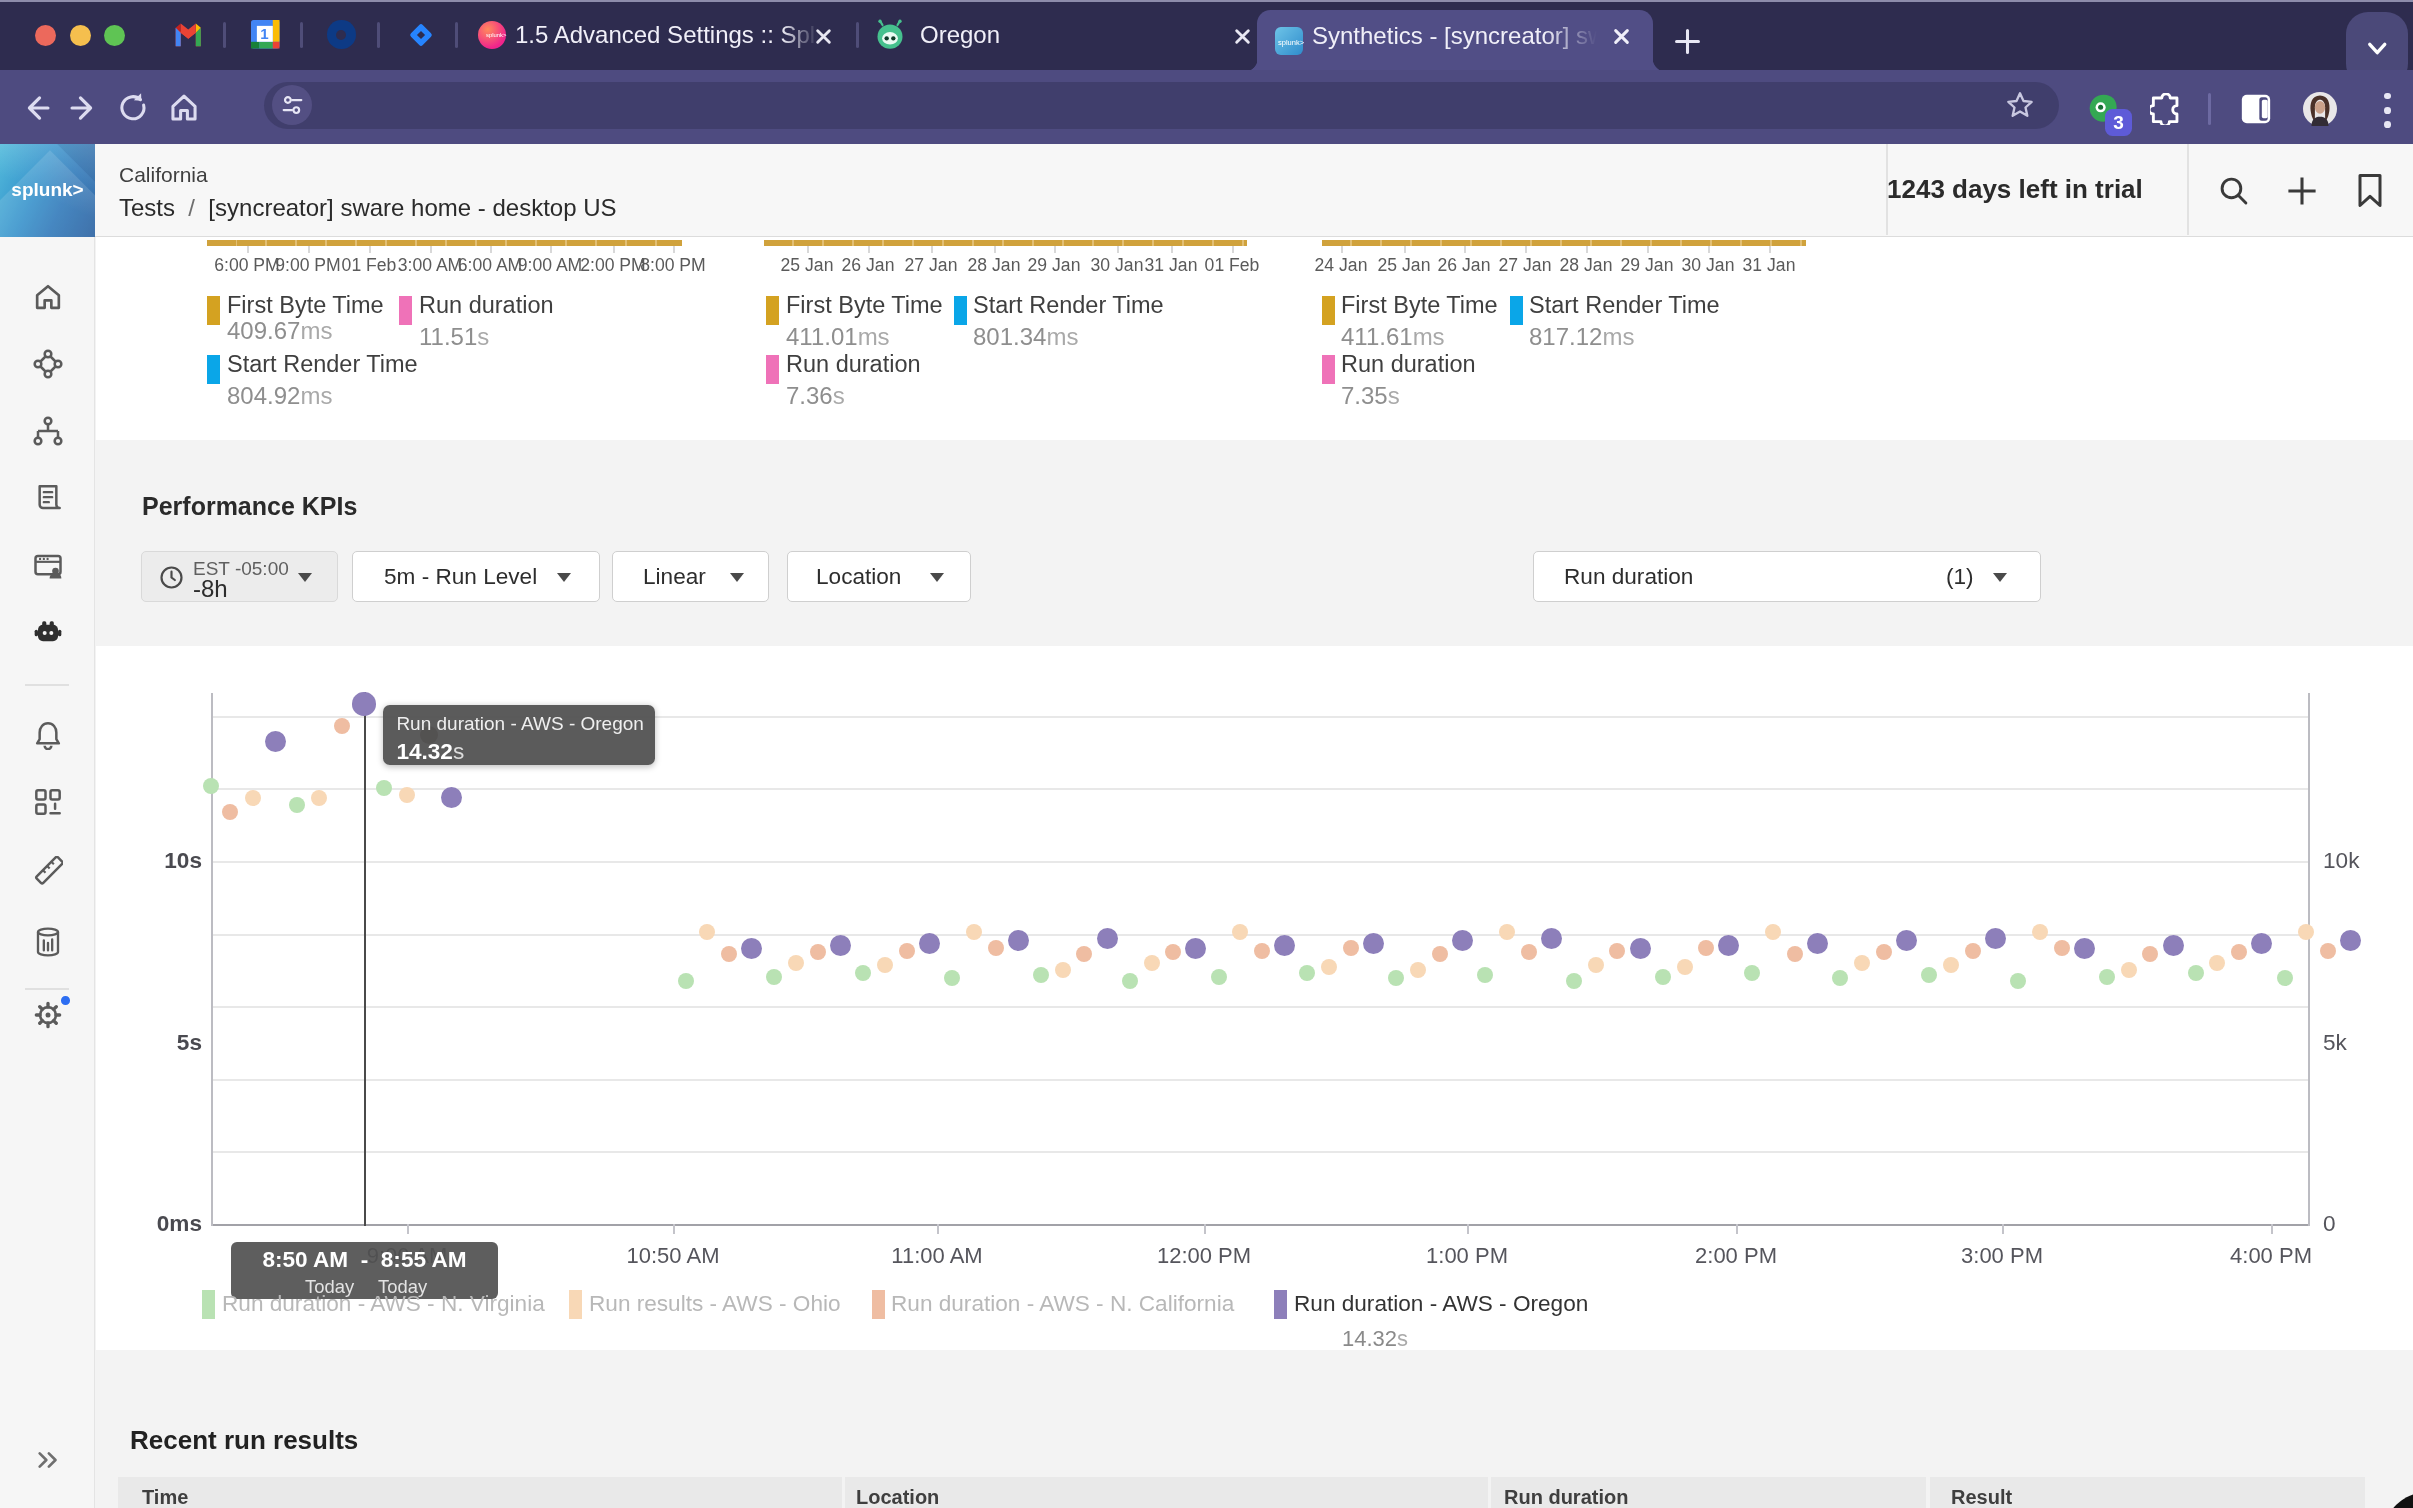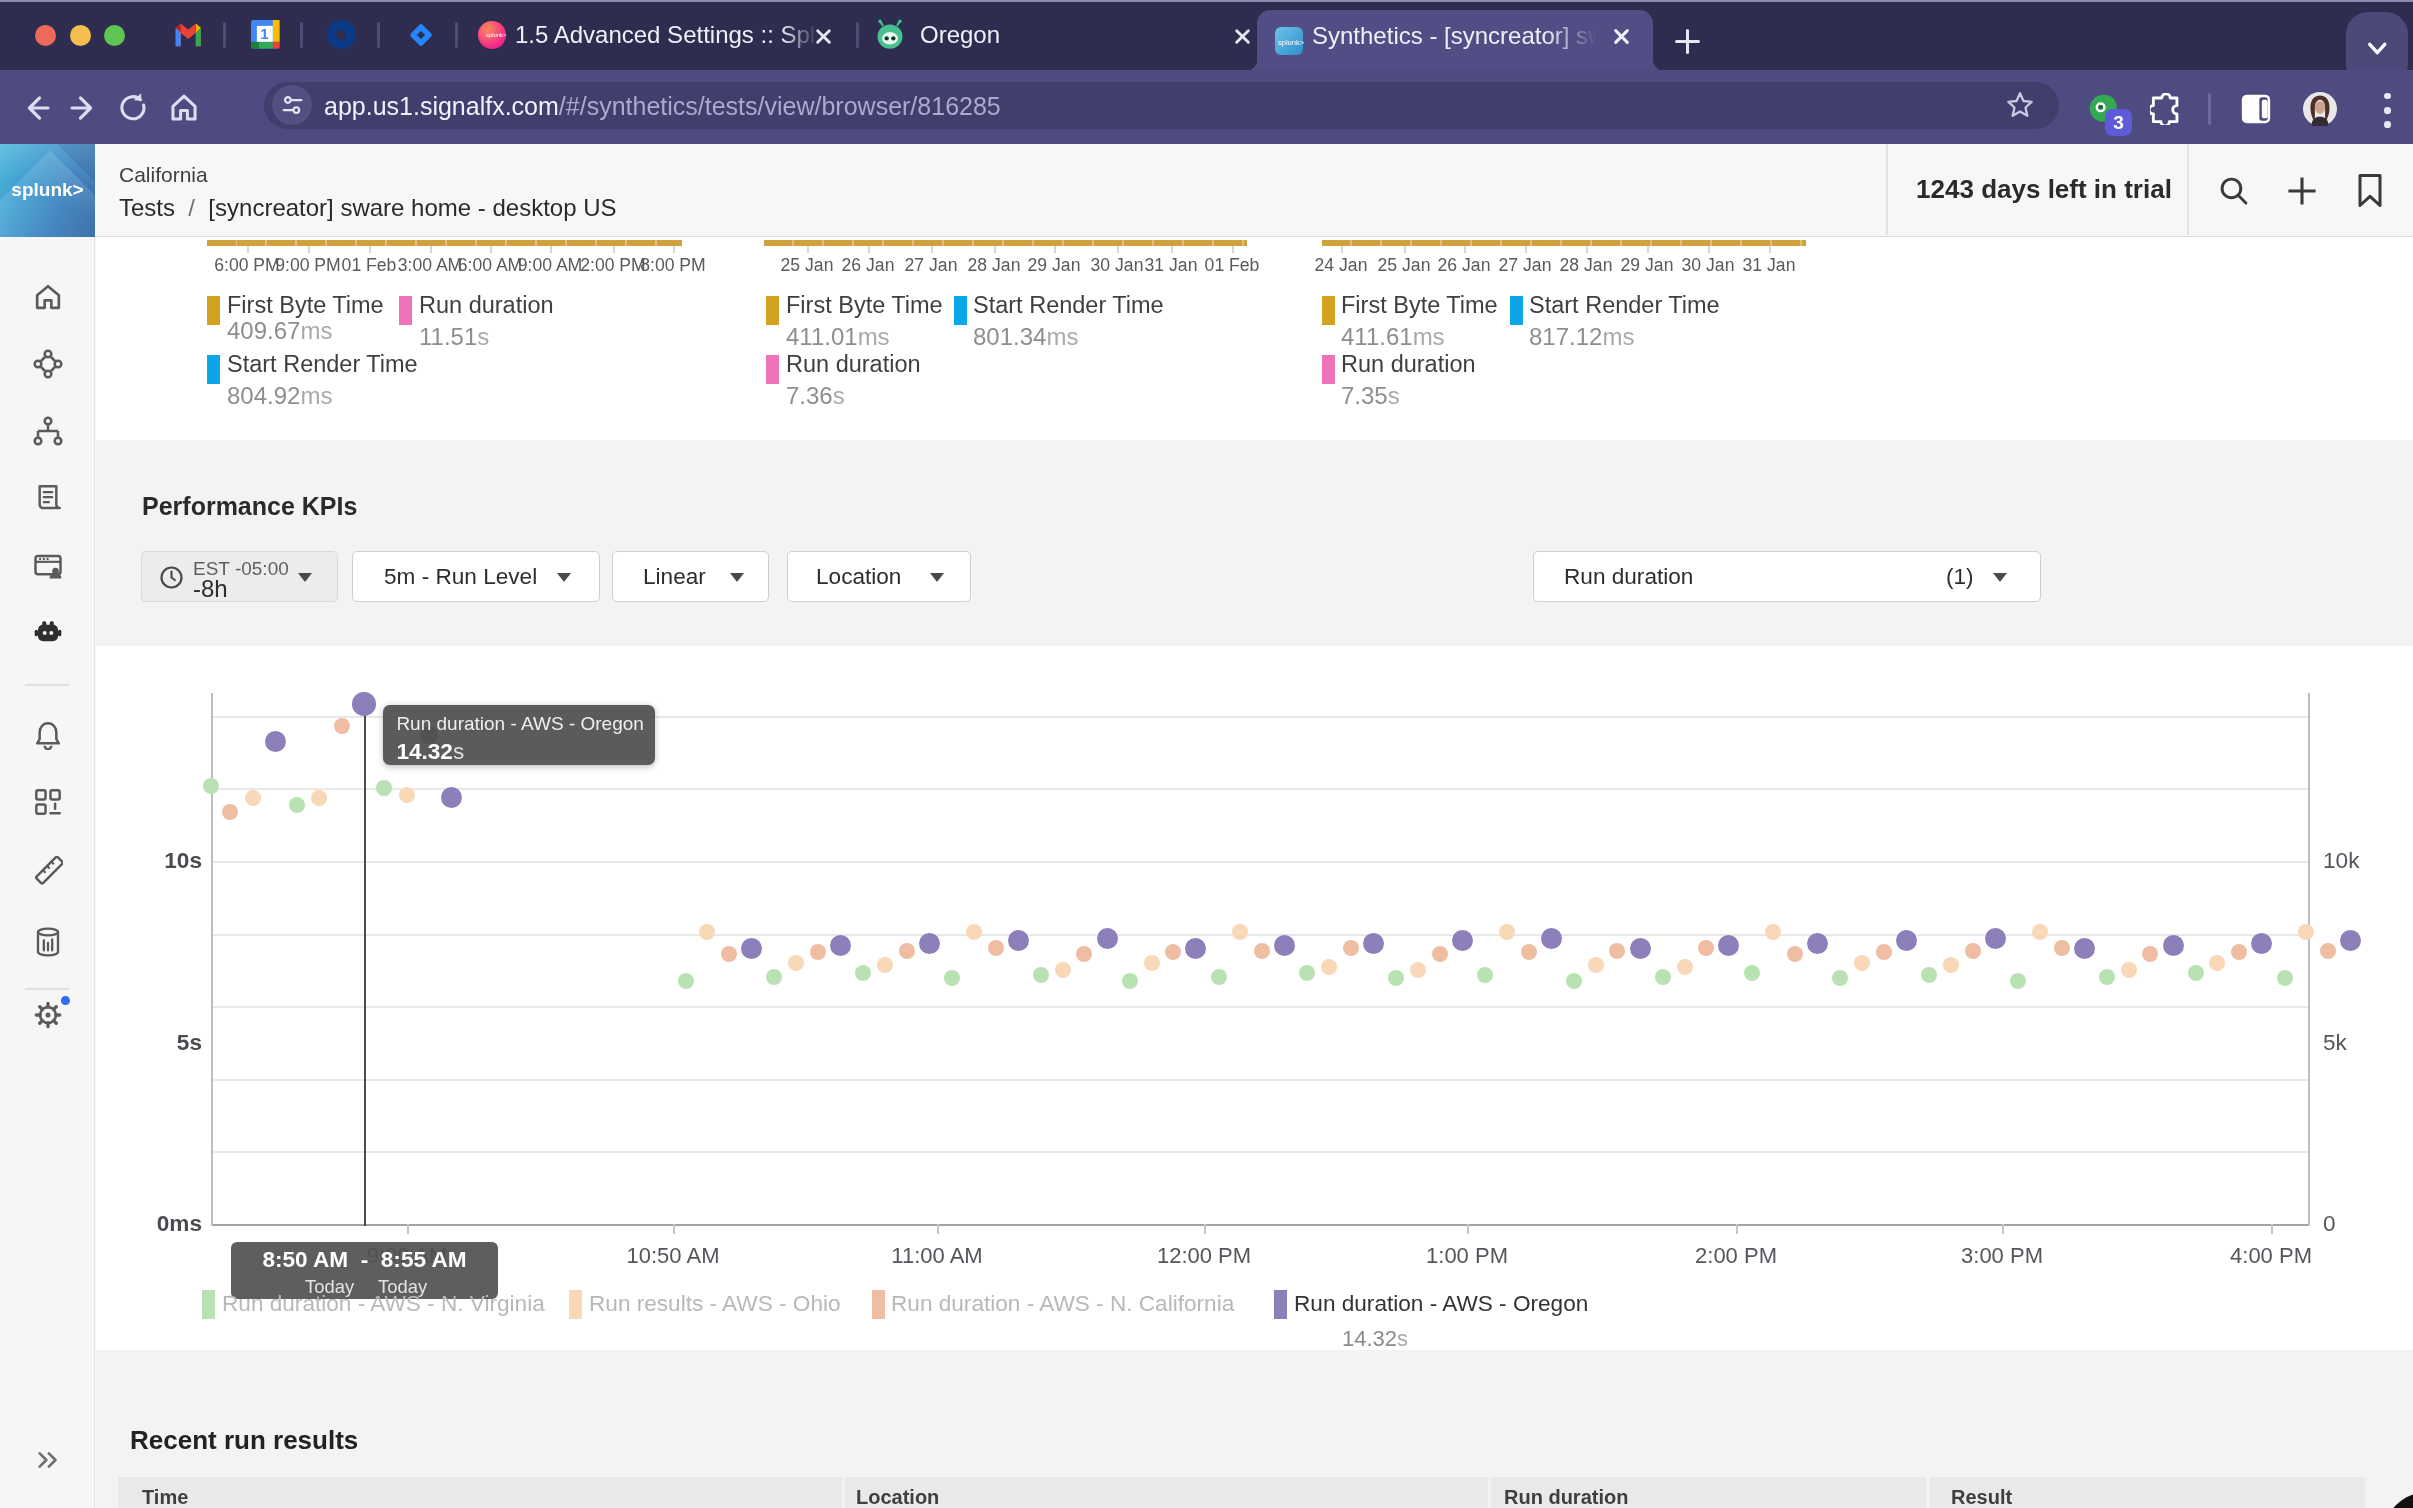--- a/index.html
+++ b/index.html
@@ -134,21 +134,20 @@
 <path d="M7 18 L20 6 L33 18 V33 H24 V23 H16 V33 H7 Z" stroke="#dddcf0" stroke-width="3.6" fill="none" stroke-linejoin="round"></path>
     </svg>
 <div id="urlpill">
 <div class="abs" style="left:8.4px;top:3.4px;width:40px;height:40px;border-radius:50%;background:#534f83"></div>
 <svg class="abs" style="left:18.4px;top:13.4px" width="21" height="21" viewBox="0 0 25 25">
 <circle cx="7" cy="6" r="3.4" stroke="#e7e6f5" stroke-width="2.6" fill="none"></circle>
         <path d="M12 6 H23" stroke="#e7e6f5" stroke-width="2.6" stroke-linecap="round"></path>
 <circle cx="17" cy="18" r="3.4" stroke="#e7e6f5" stroke-width="2.6" fill="none"></circle>
         <path d="M2 18 H12" stroke="#e7e6f5" stroke-width="2.6" stroke-linecap="round"></path>
       </svg>
-<div class="abs" style="left:60px;top:10px;font-size:25px;color:#f2f1fb;white-space:nowrap">app.us1.signalfx.com<span style="color:#aba9d0">/#/synthetics/tests/view/browser/816285</span></div>
 <svg class="abs" style="left:1741px;top:8.4px" width="30" height="30" viewBox="0 0 36 36">
 <path d="M18 4 L22.2 13.2 L32 14.2 L24.6 21 L26.8 31 L18 25.8 L9.2 31 L11.4 21 L4 14.2 L13.8 13.2 Z" stroke="#c9c8e0" stroke-width="2.8" fill="none" stroke-linejoin="round"></path>
       </svg>
 </div>
 <svg class="abs" style="left:2088px;top:22.6px" width="32" height="32" viewBox="0 0 38 38">
 <path d="M19 2 C28 2 34 8 34 17 C34 27 27 34 18 34 C9 34 2 27 2 18 C2 9 9 2 19 2 Z" fill="#34a853"></path>
 <circle cx="15" cy="17" r="6" fill="#fff"></circle>
       <circle cx="15" cy="17" r="3" fill="#1a6e34"></circle>
     </svg>
 <div class="abs" style="left:2105px;top:39px;width:27px;height:27px;border-radius:7.5px;background:#5e5bd8;color:#fff;font-size:19px;font-weight:bold;text-align:center;line-height:27px">3</div>
@@ -173,21 +172,21 @@
 </div>
 <div id="appheader">
 <div id="logo">
       <div class="sh2"></div>
       <div class="sh1"></div>
       <div class="txt">splunk&gt;</div>
     </div>
 <div class="abs" style="left:119px;top:19px;font-size:21px;color:#3f3f3f">California</div>
 <div class="abs" style="left:119px;top:50px;font-size:24px;color:#2b2b2b;white-space:nowrap">Tests&nbsp; <span style="color:#6f6f6f">/</span> &nbsp;[syncreator] sware home - desktop US</div>
 <div class="abs" style="left:1886px;top:0;width:1.7px;height:91px;background:#e2e2e2"></div>
-<div class="abs" style="left:1887px;top:0;width:314px;height:91px;text-align:center;line-height:91px;font-size:26px;font-weight:bold;color:#2b2b2b">1243 days left in trial</div>
+<div class="abs" style="left:1887px;top:0;width:314px;height:91px;line-height:91px;font-size:26px;font-weight:bold;color:#2b2b2b">1243 days left in trial</div>
 <div class="abs" style="left:2187px;top:0;width:1.7px;height:91px;background:#e2e2e2"></div>
 <svg class="abs" style="left:2217px;top:30px" width="34" height="34" viewBox="0 0 40 40">
 <circle cx="17" cy="17" r="11" stroke="#3a3a3a" stroke-width="3.4" fill="none"></circle>
       <path d="M25 25 L34 34" stroke="#3a3a3a" stroke-width="3.4" stroke-linecap="round"></path>
     </svg>
 <svg class="abs" style="left:2285px;top:30px" width="34" height="34" viewBox="0 0 40 40">
 <path d="M20 4 V36 M4 20 H36" stroke="#3a3a3a" stroke-width="3.6"></path>
     </svg>
 <svg class="abs" style="left:2355px;top:28.5px" width="30" height="35" viewBox="0 0 36 42">
 <path d="M6 3 H30 V39 L18 28 L6 39 Z" stroke="#3a3a3a" stroke-width="3.6" fill="none" stroke-linejoin="round"></path>

